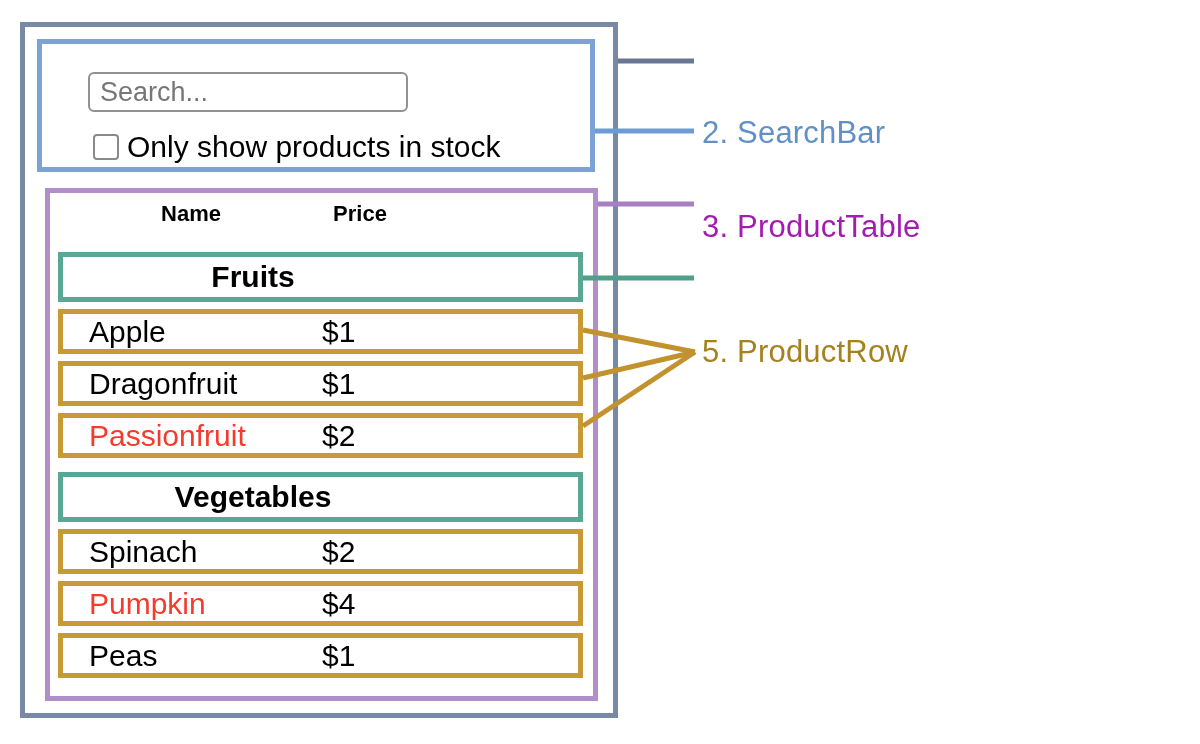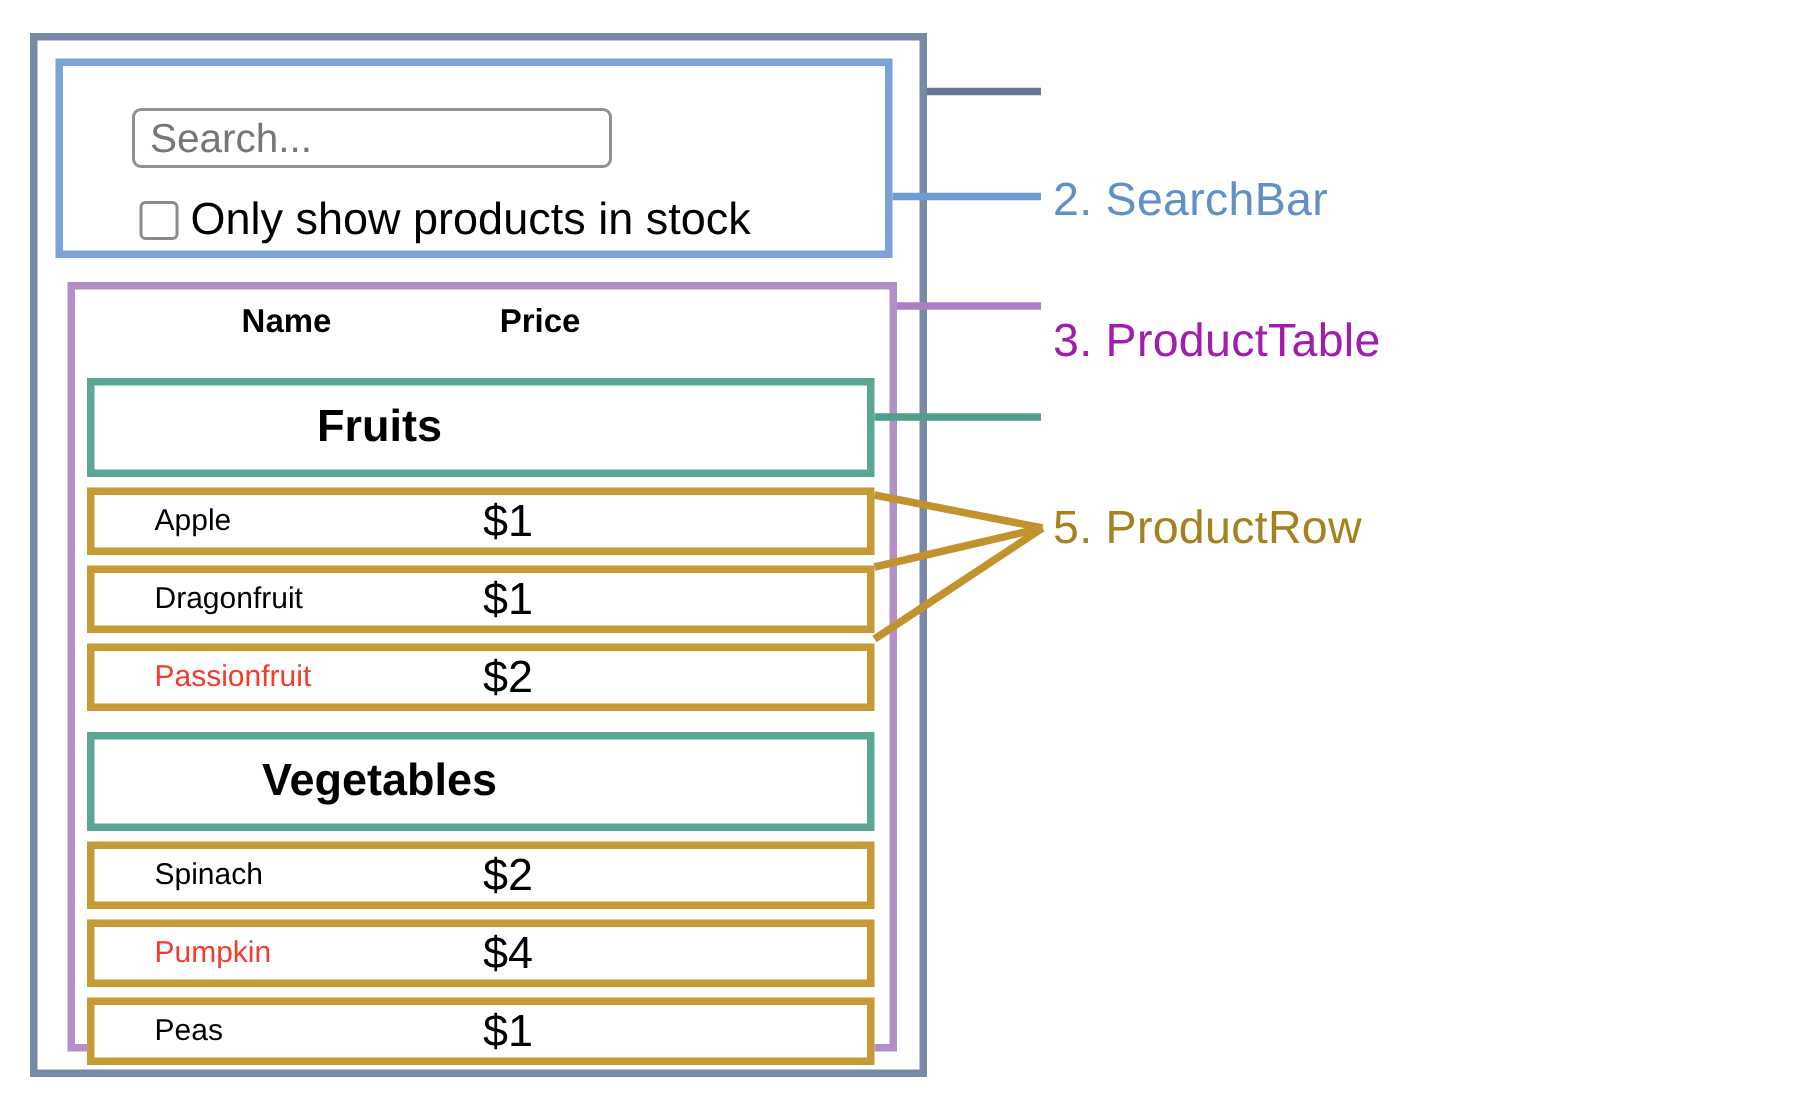--- a/index.html
+++ b/index.html
@@ -94,21 +94,21 @@
     position: absolute;
     left: 8px; top: 59px;
     width: 525px;
   }
   .row {
     position: relative;
     width: 525px;
     background: #ffffff;
   }
   .category-row {
-    height: 66px;
+    height: 50px;
     border: 5px solid #5aa795;
     margin-top: 0;
   }
   .category-row + .product-row { margin-top: 7px; }
   .product-row + .product-row { margin-top: 7px; }
   .product-row + .category-row { margin-top: 14px; }
   .product-row {
     height: 45px;
     border: 5px solid #c79a36;
   }
@@ -116,23 +116,23 @@
     position: absolute;
     left: 190px; top: 50%;
     transform: translate(-50%, -50%);
     font-size: 30px;
     font-weight: bold;
     color: #000000;
     white-space: nowrap;
   }
   .cell-name {
     position: absolute;
-    left: 40px; top: 50%;
+    left: 26px; top: 50%;
     transform: translateY(-50%);
-    font-size: 20px;
+    font-size: 30px;
     color: #000000;
     white-space: nowrap;
   }
   .cell-name.red { color: #f43b2c; }
   .cell-price {
     position: absolute;
     left: 259px; top: 50%;
     transform: translateY(-50%);
     font-size: 30px;
     color: #000000;

